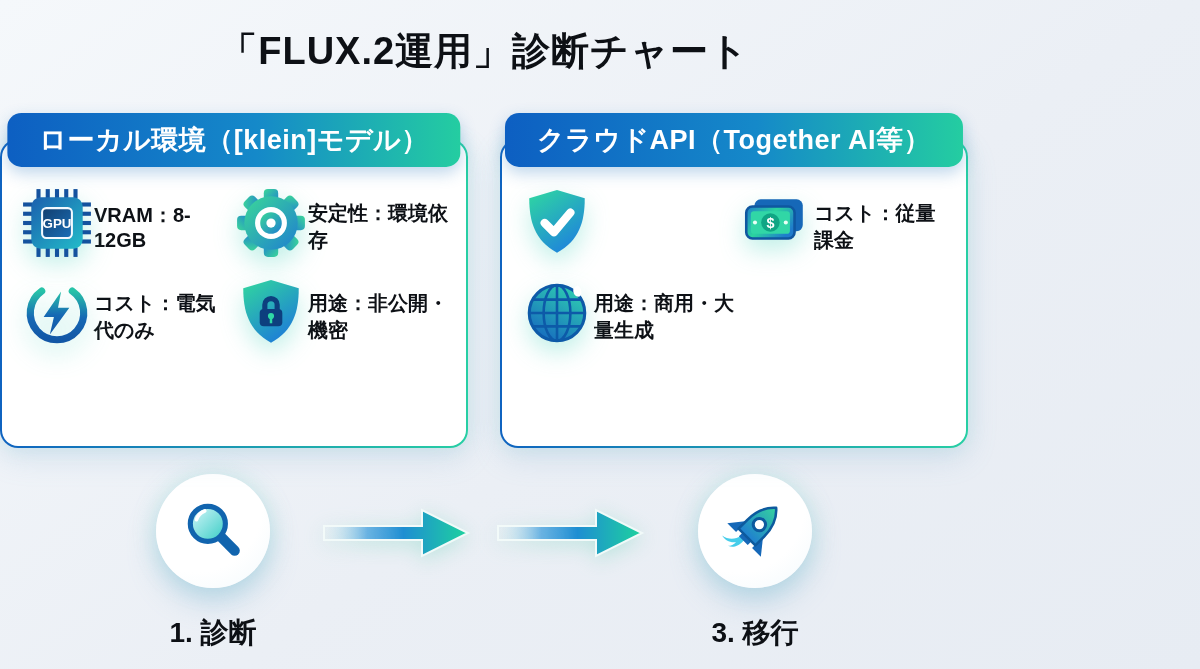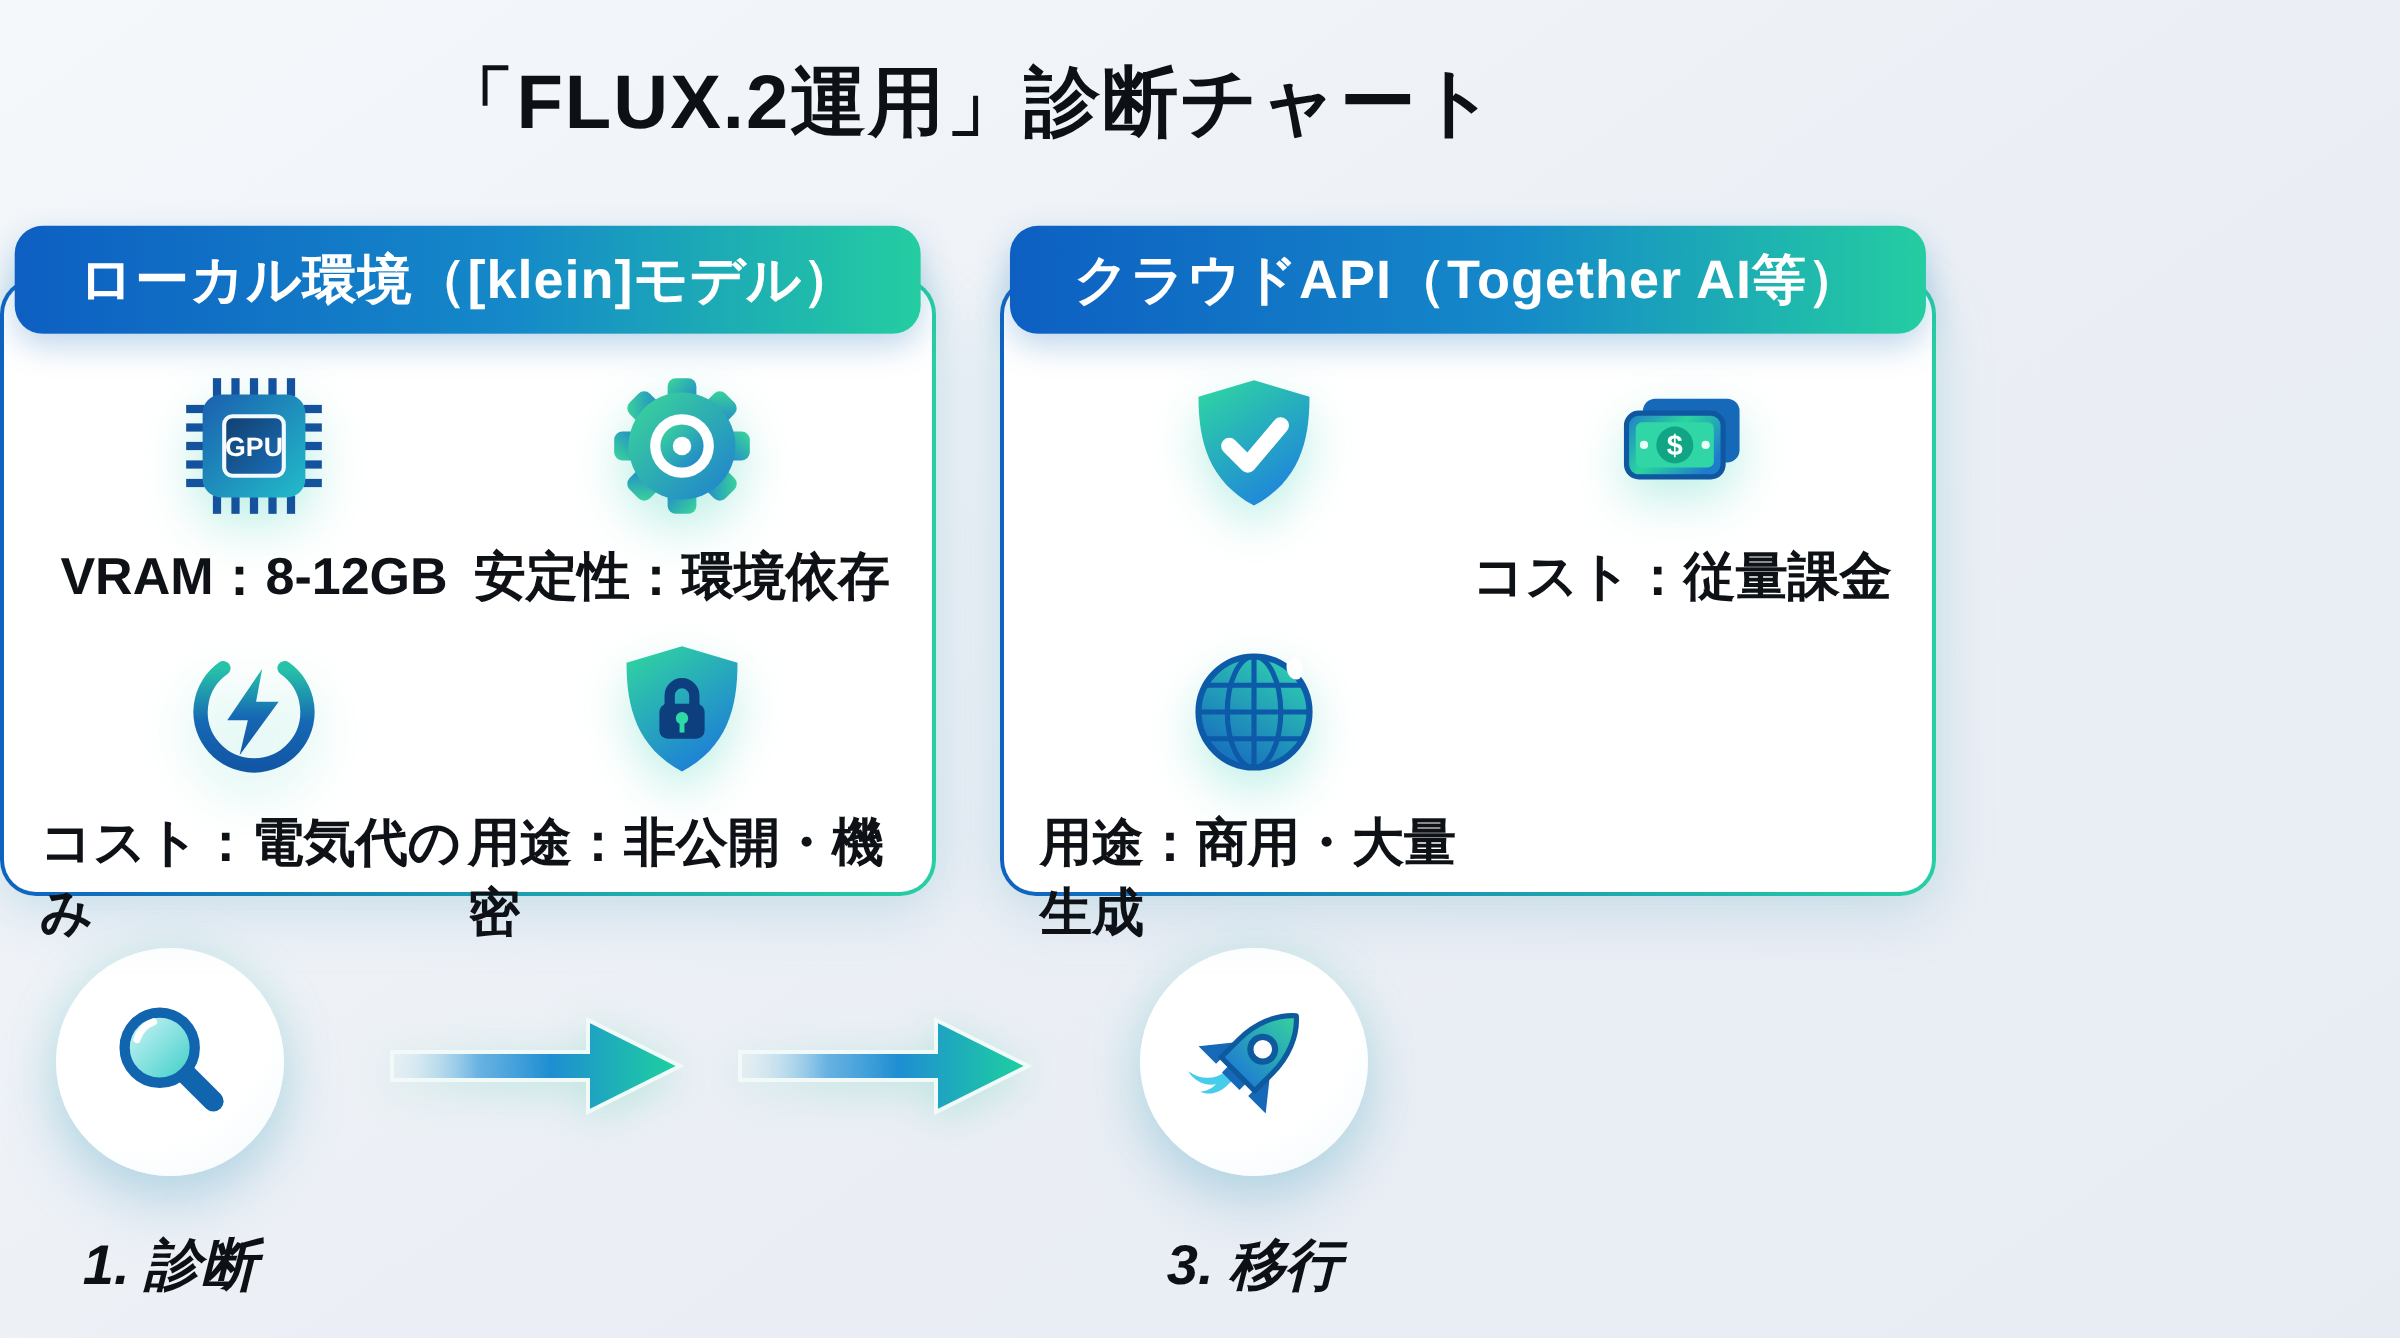--- a/index.html
+++ b/index.html
@@ -29,30 +29,30 @@
     position:absolute;top:0;left:50%;transform:translate(-50%,-52%);
     background:linear-gradient(90deg,#0d5fc2 0%,#1589c9 55%,#24cda1 100%);
     color:#ffffff;font-size:27px;font-weight:800;letter-spacing:.5px;
     padding:9px 32px;border-radius:14px;white-space:nowrap;
     box-shadow:0 6px 16px rgba(40,120,190,.30);
   }
   .card-grid{
     display:grid;grid-template-columns:1fr 1fr;
     padding:42px 18px 14px;row-gap:10px;
   }
-  .feature{display:flex;flex-direction:column;align-items:center;}
+  .feature{display:flex;flex-direction:row;align-items:center;}
   .icon-wrap{
     height:80px;display:flex;align-items:center;justify-content:center;
     filter:drop-shadow(0 10px 12px rgba(62,208,182,.32));
   }
-  .feature-label{margin-top:8px;font-size:26px;font-weight:700;color:#0e1116;}
+  .feature-label{margin-top:8px;font-size:20px;font-weight:700;color:#0e1116;}
 
   .flow{
-    display:flex;align-items:flex-start;
-    margin-top:26px;gap:24px;font-style:italic;
+    display:flex;justify-content:center;align-items:flex-start;
+    margin-top:26px;gap:24px;
   }
   .step{display:flex;flex-direction:column;align-items:center;width:170px;}
   .step-circle{
     width:114px;height:114px;border-radius:50%;
     background:radial-gradient(circle at 35% 28%,#ffffff 60%,#f2f9fc);
     box-shadow:0 14px 28px rgba(135,185,215,.45),0 0 22px rgba(150,230,210,.35);
     display:flex;align-items:center;justify-content:center;
   }
   .step-label{margin-top:26px;font-size:28px;font-weight:800;color:#0d1015;}
   .flow-arrow{margin-top:31px;filter:drop-shadow(0 4px 10px rgba(130,215,195,.45));}

